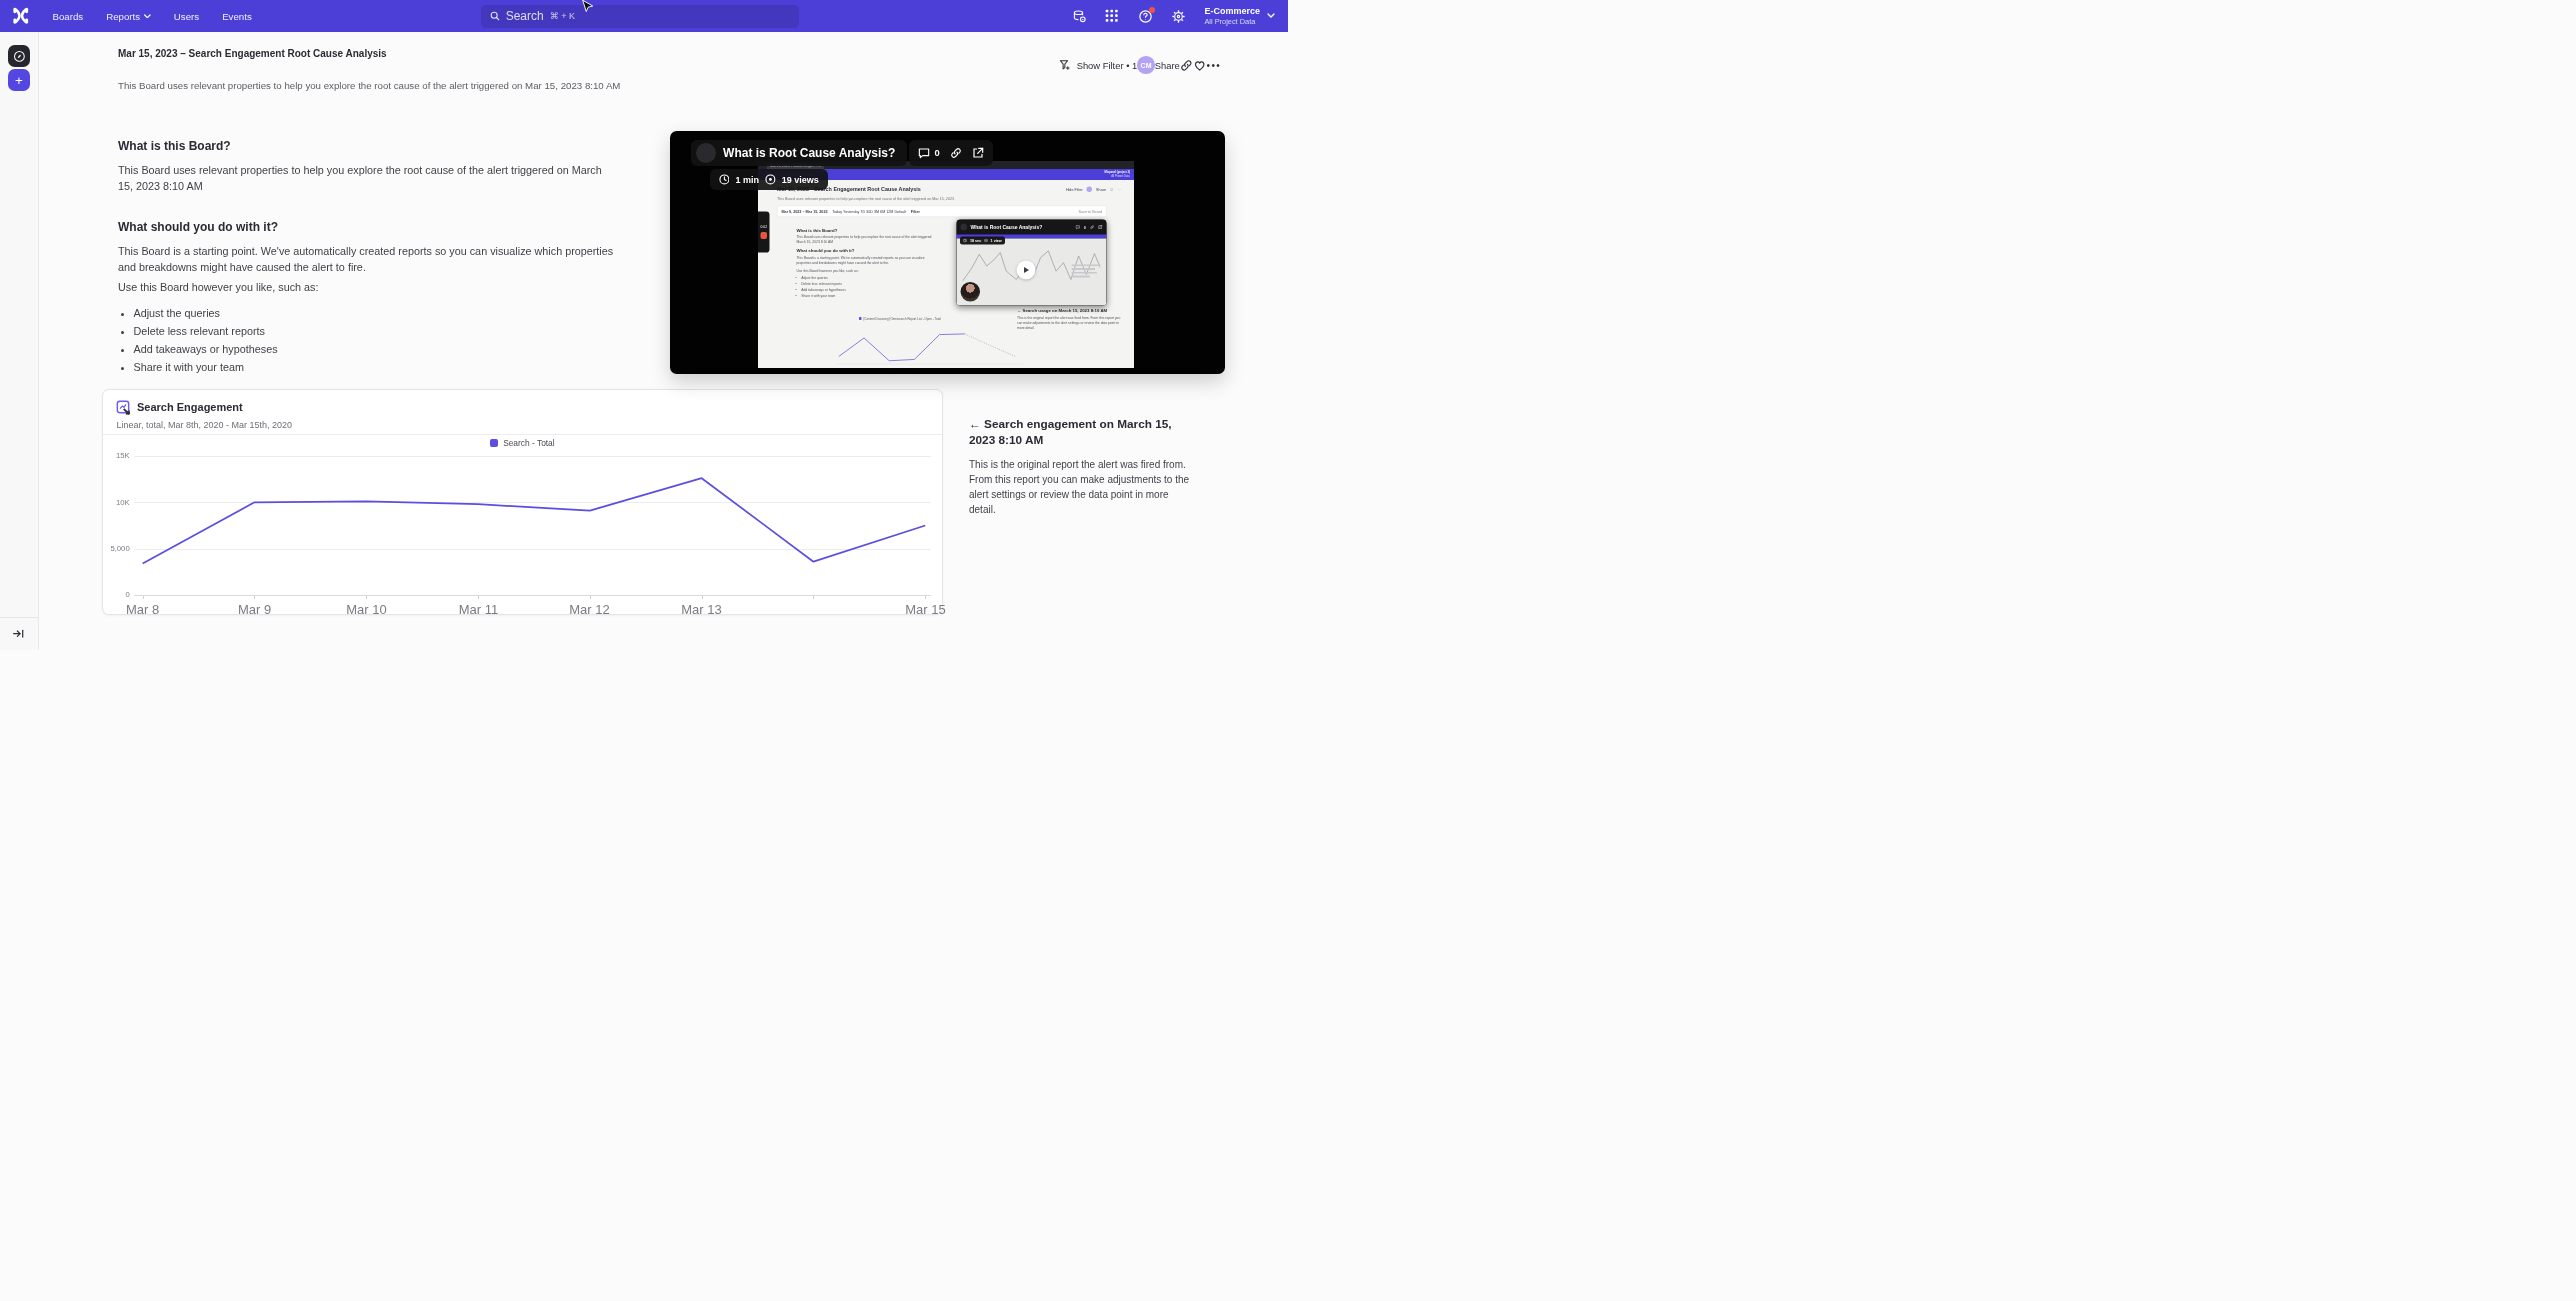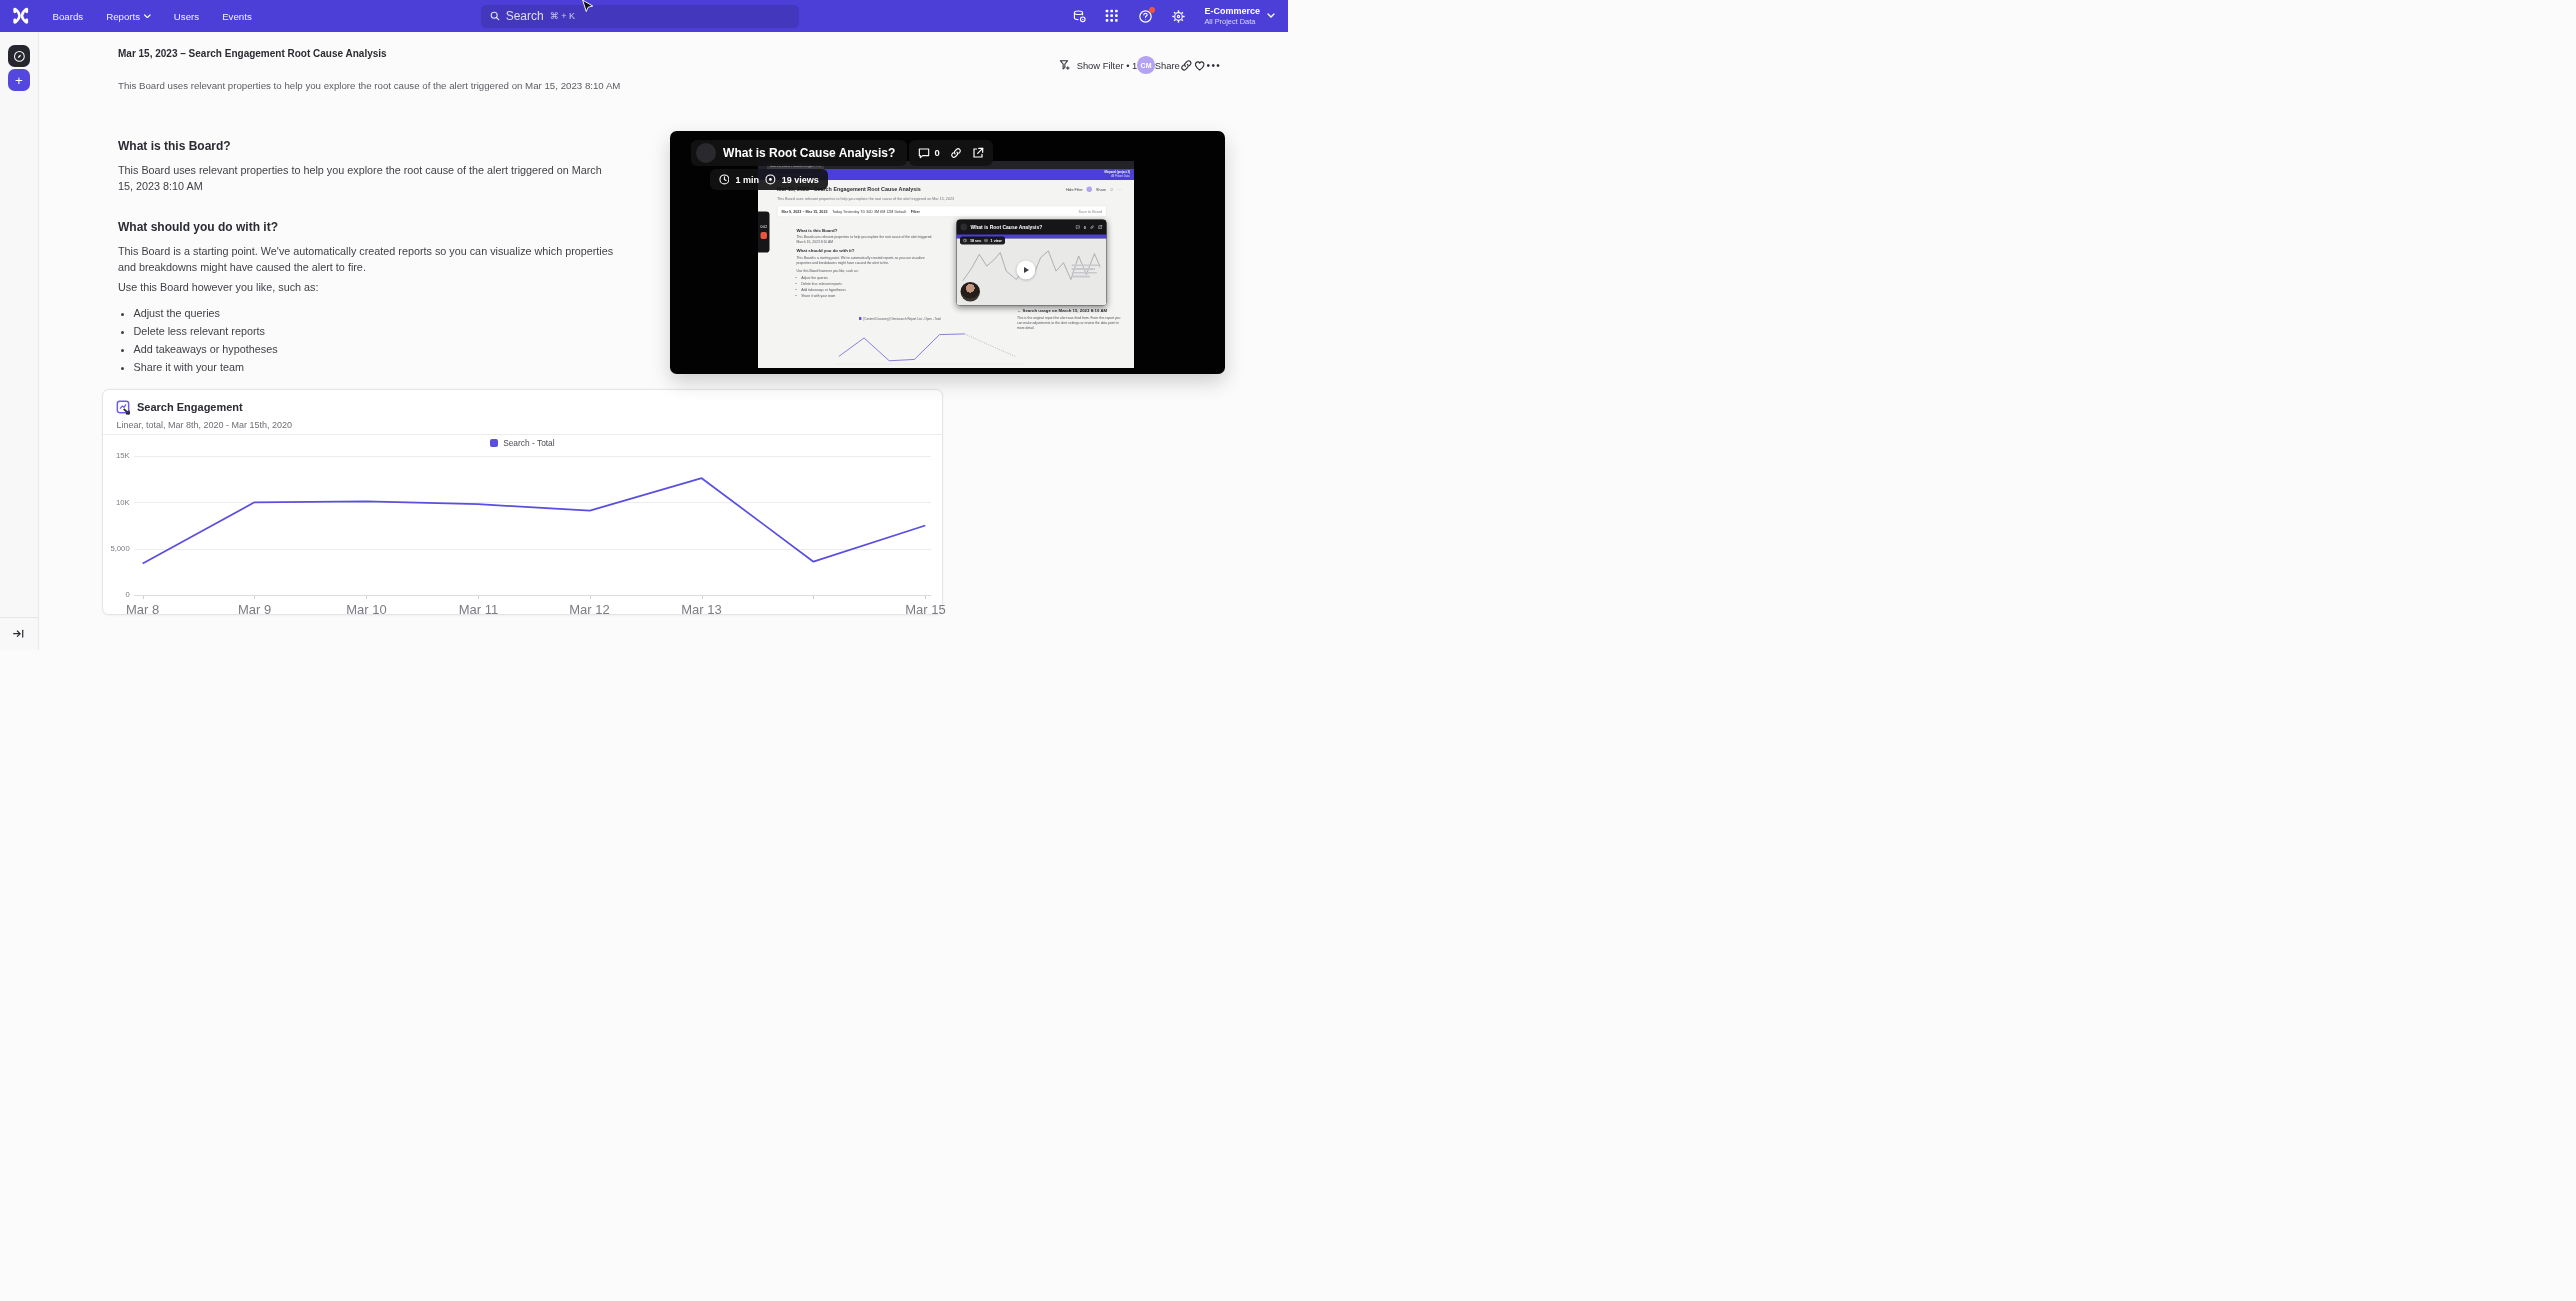--- a/index.html
+++ b/index.html
@@ -478,15 +478,19 @@
       <div class="xlab" style="left: 575px; top: 212px;">Mar 13</div>
       <div class="xtick" style="left: 710px; top: 206px;"></div>
       <div class="xlab" style="left: 687px; top: 228px; margin-top: 38px;">Mar 14</div>
       <div class="xtick" style="left: 822px; top: 206px;"></div>
       <div class="xlab" style="left: 799px; top: 212px;">Mar 15</div>
       <svg width="839" height="224" viewBox="0 0 1248 333" style="position: absolute; left: 0px; top: 0px; pointer-events: none;">
         <polyline points="59,258.1 225.3,167.0 391.6,165.6 557.9000000000001,169.8 724.2,179.4 890.5,131.1 1056.8000000000002,255.3 1223.1000000000001,201.5" fill="none" stroke="#5b4fe0" stroke-width="2.6" stroke-linejoin="round"></polyline>
       </svg>
     </div>
 
+  <div class="note">
+    <h3>← Search engagement on March 15, 2023 8:10 AM</h3>
+    <p>This is the original report the alert was fired from. From this report you can make adjustments to the alert settings or review the data point in more detail.</p>
+  </div>
 
 </div>
 
 
 </body></html>

